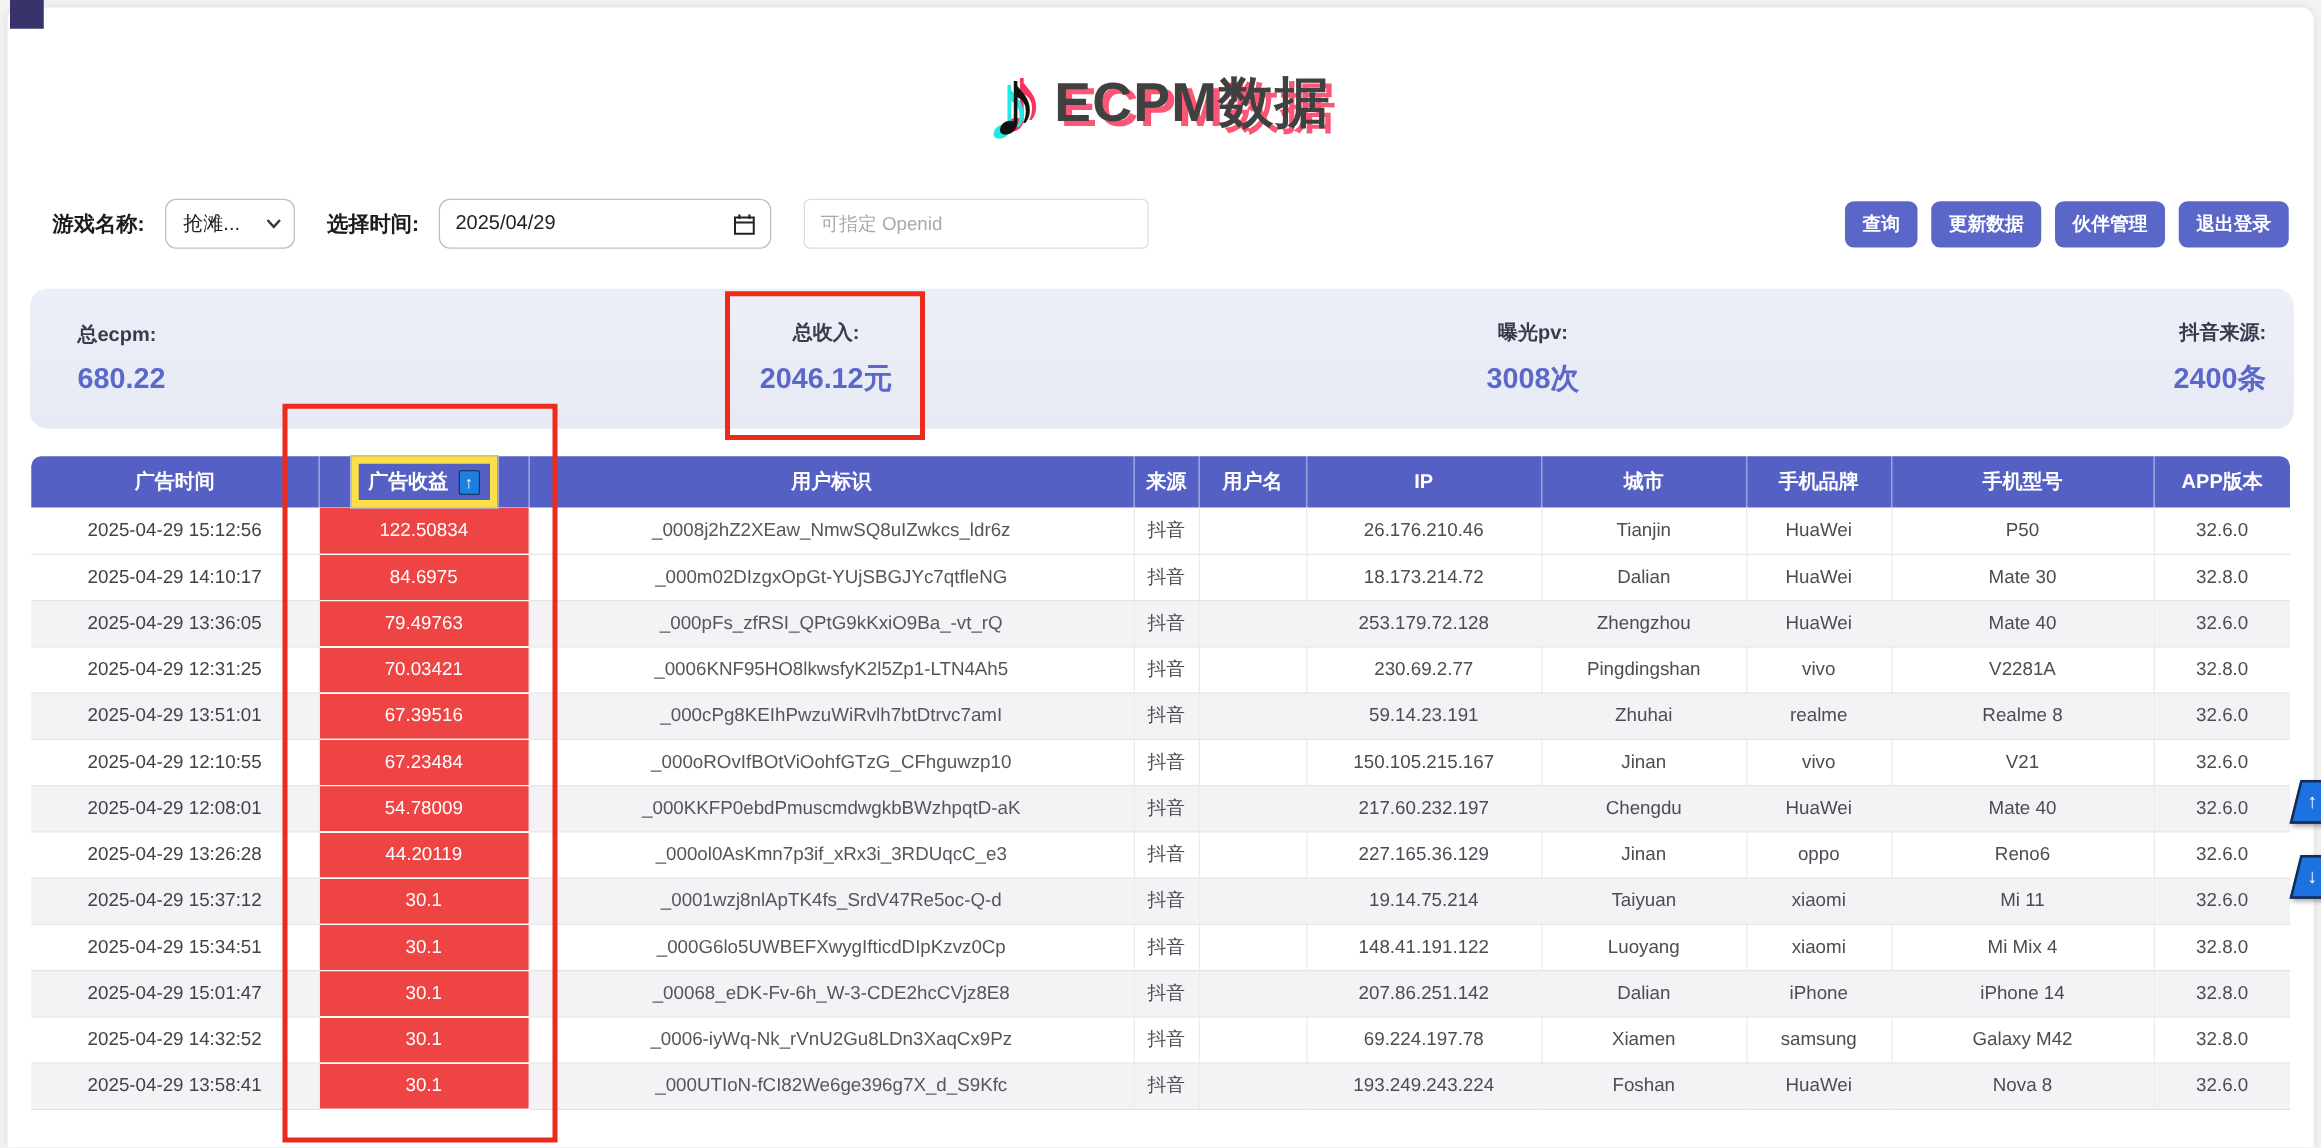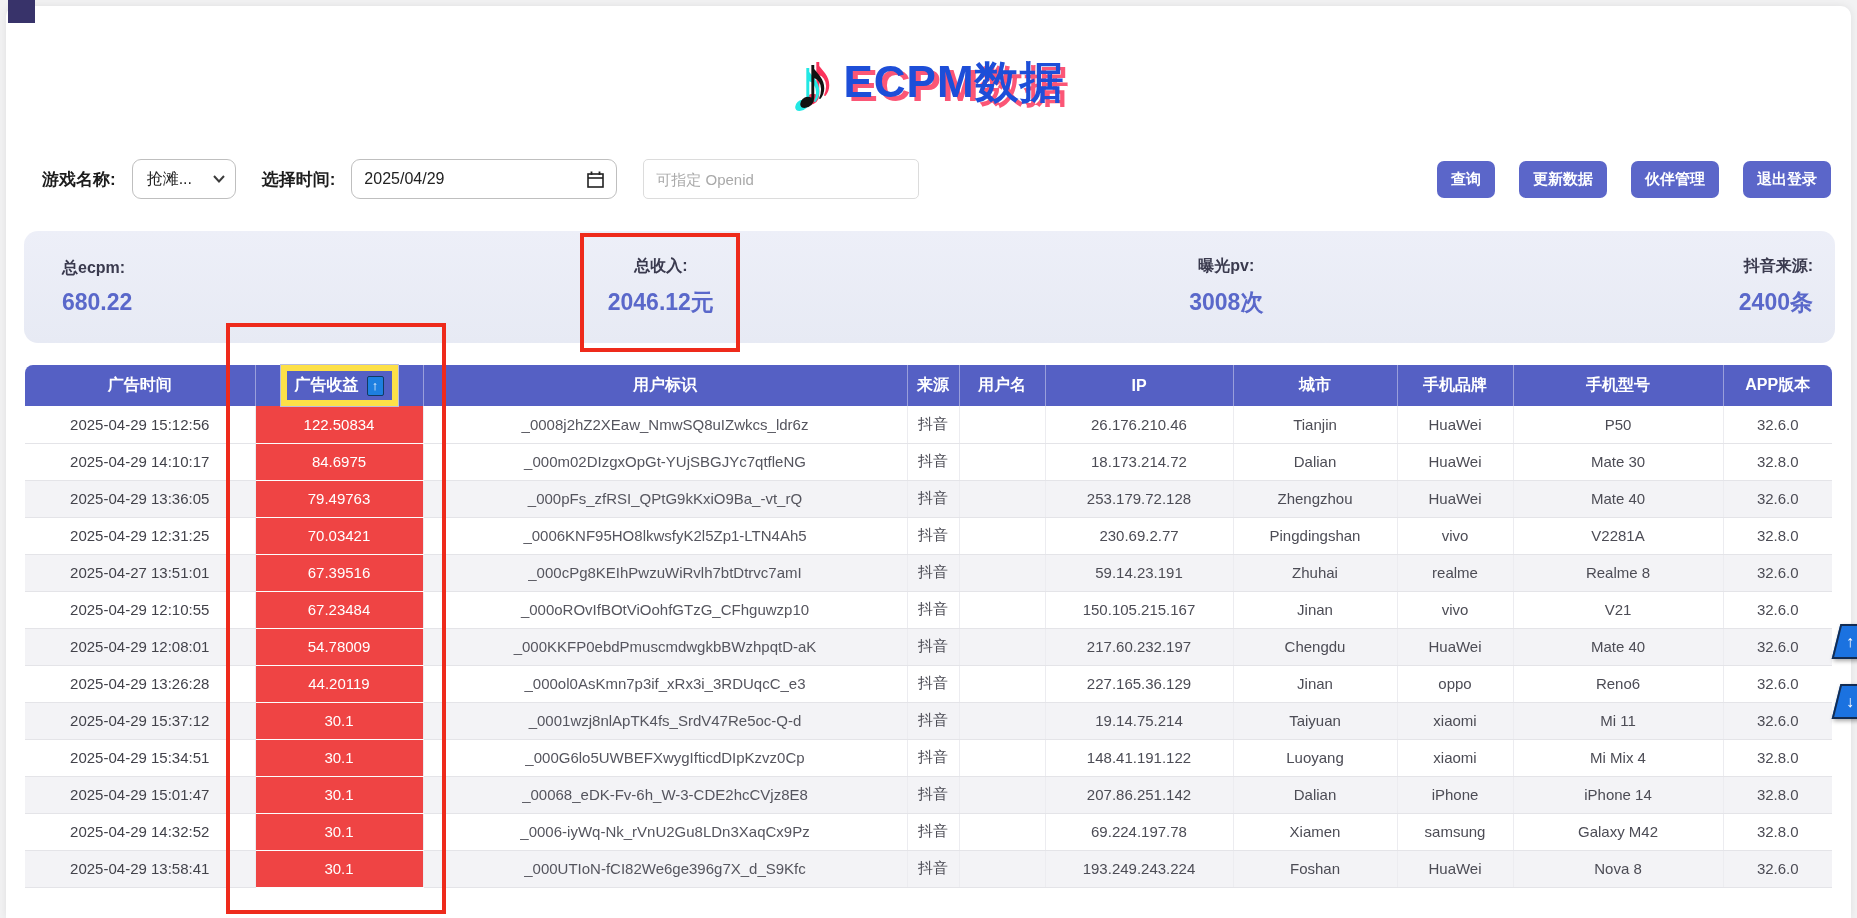--- a/index.html
+++ b/index.html
@@ -9,38 +9,38 @@
   #page { position:relative; width:1857px; height:918px; overflow:hidden; }
   .card { position:absolute; left:6px; right:6px; top:6px; bottom:0;
           background:#fff; border-radius:10px 10px 0 0; box-shadow:0 0 8px rgba(0,0,0,.08); }
   .corner-chip { position:absolute; left:8px; top:0; width:27px; height:23px; background:#38336a; z-index:6; }
 
   
   .titlebar { position:absolute; top:36px; left:0; right:0; height:92px;
               display:flex; justify-content:center; align-items:center; gap:12px; }
   .tiktok-note { font-size:78px; line-height:1; color:#111;
                  text-shadow:-5px 3px 0 #23e8e4, 5px -3px 0 #fb335c; }
-  .page-title { font-size:44px; font-weight:900; color:#1d4ed8; letter-spacing:1px;
+  .page-title { font-size:44px; font-weight:900; color:#404040; letter-spacing:1px;
                 text-shadow:5px 4px 0 #fb5676;text-align:center; }
 
   
   .filters { position:absolute; top:158px; left:42px; right:26px; height:42px;
              display:flex; align-items:center; }
   .flabel { font-size:17px; font-weight:bold; color:#1c1c1c; margin-right:16px; white-space:nowrap; }
   .select-box { width:104px; height:40px; border:1px solid #bfbfbf; border-radius:9px; background:#fff;
                 display:flex; align-items:center; justify-content:space-between; padding:0 10px 0 14px;
                 font-size:16px; color:#222; margin-right:26px; cursor:pointer; }
   .date-box { width:266px; height:40px; border:1px solid #bfbfbf; border-radius:9px; background:#fff;
               display:flex; align-items:center; justify-content:space-between; padding:0 12px;
               font-size:16px; color:#222; margin-right:26px; cursor:pointer; }
   .openid-input { width:276px; height:40px; border:1px solid #dcdcdc; border-radius:5px;
                   padding:15px 12px; font-size:15px; color:#333; outline:none;
                   font-family:"Liberation Sans","DejaVu Sans",sans-serif; }
   .openid-input::placeholder { color:#a9a9a9; }
-  .btn-group { margin-left:auto; display:flex; gap:24px; }
+  .btn-group { margin-left:auto; display:flex; gap:11px; }
   .btn { height:37px; padding:0 14px; background:#5b66c9; color:#fff; border:none; border-radius:7px;
          font-size:15px; font-weight:bold; cursor:pointer; font-family:inherit; white-space:nowrap; }
 
   
   .stats { position:absolute; top:231px; left:24px; width:1811px; height:112px; border-radius:14px;
            background:linear-gradient(180deg,#edeff8,#e7eaf4);
            display:flex; justify-content:space-between; align-items:center;
            padding:0 22px 0 38px; }
   .stat { text-align:center; }
   .stat:first-child { text-align:left; }
@@ -220,21 +220,21 @@
     <td class="c-uid">_0006KNF95HO8lkwsfyK2l5Zp1-LTN4Ah5</td>
     <td class="c-src">抖音</td>
     <td class="c-user"></td>
     <td class="c-ip">230.69.2.77</td>
     <td class="c-city">Pingdingshan</td>
     <td class="c-brand">vivo</td>
     <td class="c-model">V2281A</td>
     <td class="c-ver">32.8.0</td>
   </tr>
           <tr class="even">
-    <td class="c-time">2025-04-27 13:51:01</td>
+    <td class="c-time">2025-04-29 13:51:01</td>
     <td class="c-rev">67.39516</td>
     <td class="c-uid">_000cPg8KEIhPwzuWiRvlh7btDtrvc7amI</td>
     <td class="c-src">抖音</td>
     <td class="c-user"></td>
     <td class="c-ip">59.14.23.191</td>
     <td class="c-city">Zhuhai</td>
     <td class="c-brand">realme</td>
     <td class="c-model">Realme 8</td>
     <td class="c-ver">32.6.0</td>
   </tr>

